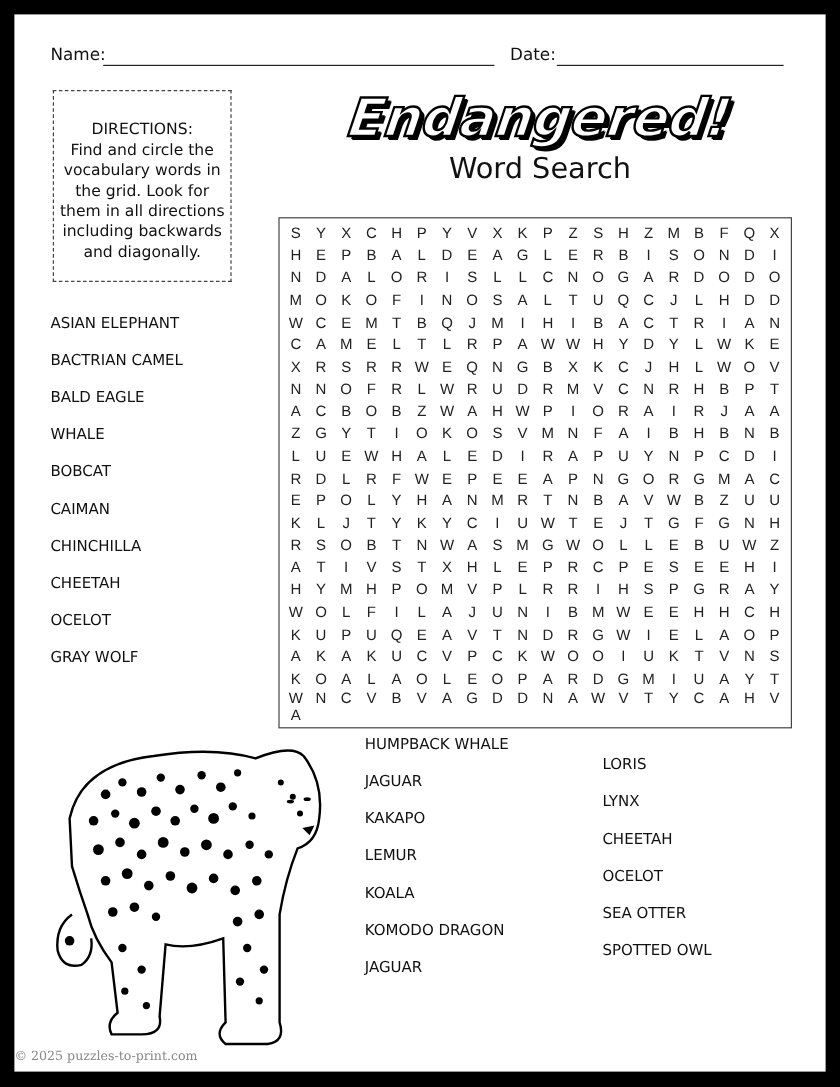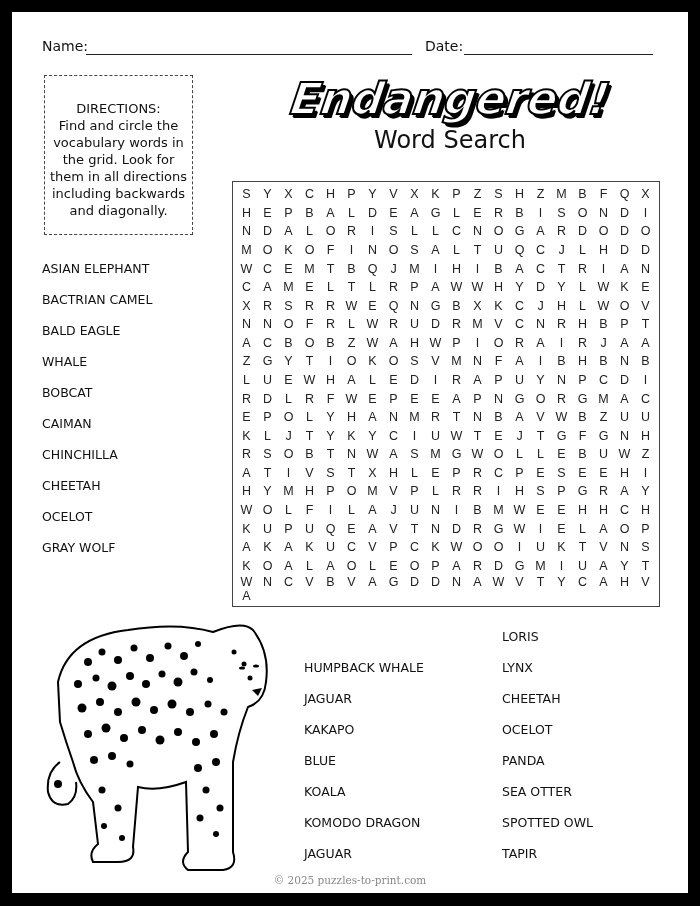--- a/index.html
+++ b/index.html
@@ -34,21 +34,21 @@
     padding: 3px 3px 3px 3px;
   }
   .cell {
     font-family: "Liberation Sans", sans-serif; font-size: 12.5px; text-align: center;
     display: flex; align-items: center; justify-content: center; color: #222;
   }
   .wordlist { position: absolute; text-align: left; font-size: 12.5px; color: #111; }
   .wordlist .w { height: 31px; line-height: 14px; white-space: nowrap; }
   .leopard { position: absolute; left: 26px; top: 600px; width: 240px; height: 262px; }
   .footer {
-    position: absolute; left: 0; width: 676px; top: 862px; text-align: center;
+    position: absolute; left: 0; width: 676px; top: 862px; 
     font-family: "DejaVu Serif", serif; font-size: 10.5px; color: #888;
   }
 </style>
 </head>
 <body>
 
 <div class="page">
 
   <span class="hdr-label" style="left:30px;">Name:</span>
   <div class="hdr-line" style="left:74px; width:326px;"></div>
@@ -514,38 +514,36 @@
       <div class="w">BACTRIAN CAMEL</div>
       <div class="w">BALD EAGLE</div>
       <div class="w">WHALE</div>
       <div class="w">BOBCAT</div>
       <div class="w">CAIMAN</div>
       <div class="w">CHINCHILLA</div>
       <div class="w">CHEETAH</div>
       <div class="w">OCELOT</div>
       <div class="w">GRAY WOLF</div>
     </div>
-  <div class="wordlist" id="wl-mid" style="left:292px; width:160px; top:649px;">
+  <div class="wordlist" id="wl-mid" style="left:292px; width:160px; top:601px;">
       <div class="w">HUMPBACK WHALE</div>
       <div class="w">JAGUAR</div>
       <div class="w">KAKAPO</div>
-      <div class="w">BLUE</div>
+      <div class="w">LEMUR</div>
       <div class="w">KOALA</div>
       <div class="w">KOMODO DRAGON</div>
       <div class="w">JAGUAR</div>
     </div>
   <div class="wordlist" id="wl-right" style="left:490px; width:140px; top:618px;">
       <div class="w">LORIS</div>
       <div class="w">LYNX</div>
       <div class="w">CHEETAH</div>
       <div class="w">OCELOT</div>
-      <div class="w">PANDA</div>
       <div class="w">SEA OTTER</div>
       <div class="w">SPOTTED OWL</div>
-      <div class="w">TAPIR</div>
     </div>
 
   <svg class="leopard" viewBox="0 0 240 262">
     <g fill="#fff" stroke="#000" stroke-width="2">
       <path d="M20 70 Q30 25 90 18 Q140 10 175 20 Q205 8 215 18 Q232 40 228 70 Q226 90 210 95 Q200 120 195 150 L195 240 Q200 256 185 258 L150 258 Q140 250 150 240 L148 170 Q120 180 100 175 L95 235 Q98 250 80 250 L55 250 Q50 240 60 232 L55 190 Q40 170 35 150 Q28 130 22 110 Z"></path>
       <path d="M22 150 Q8 160 10 180 Q14 196 30 192 Q40 185 38 170"></path>
     </g>
     <g fill="#000">
       <circle cx="50" cy="50" r="4"></circle>
         <circle cx="64" cy="40" r="3.5"></circle>

